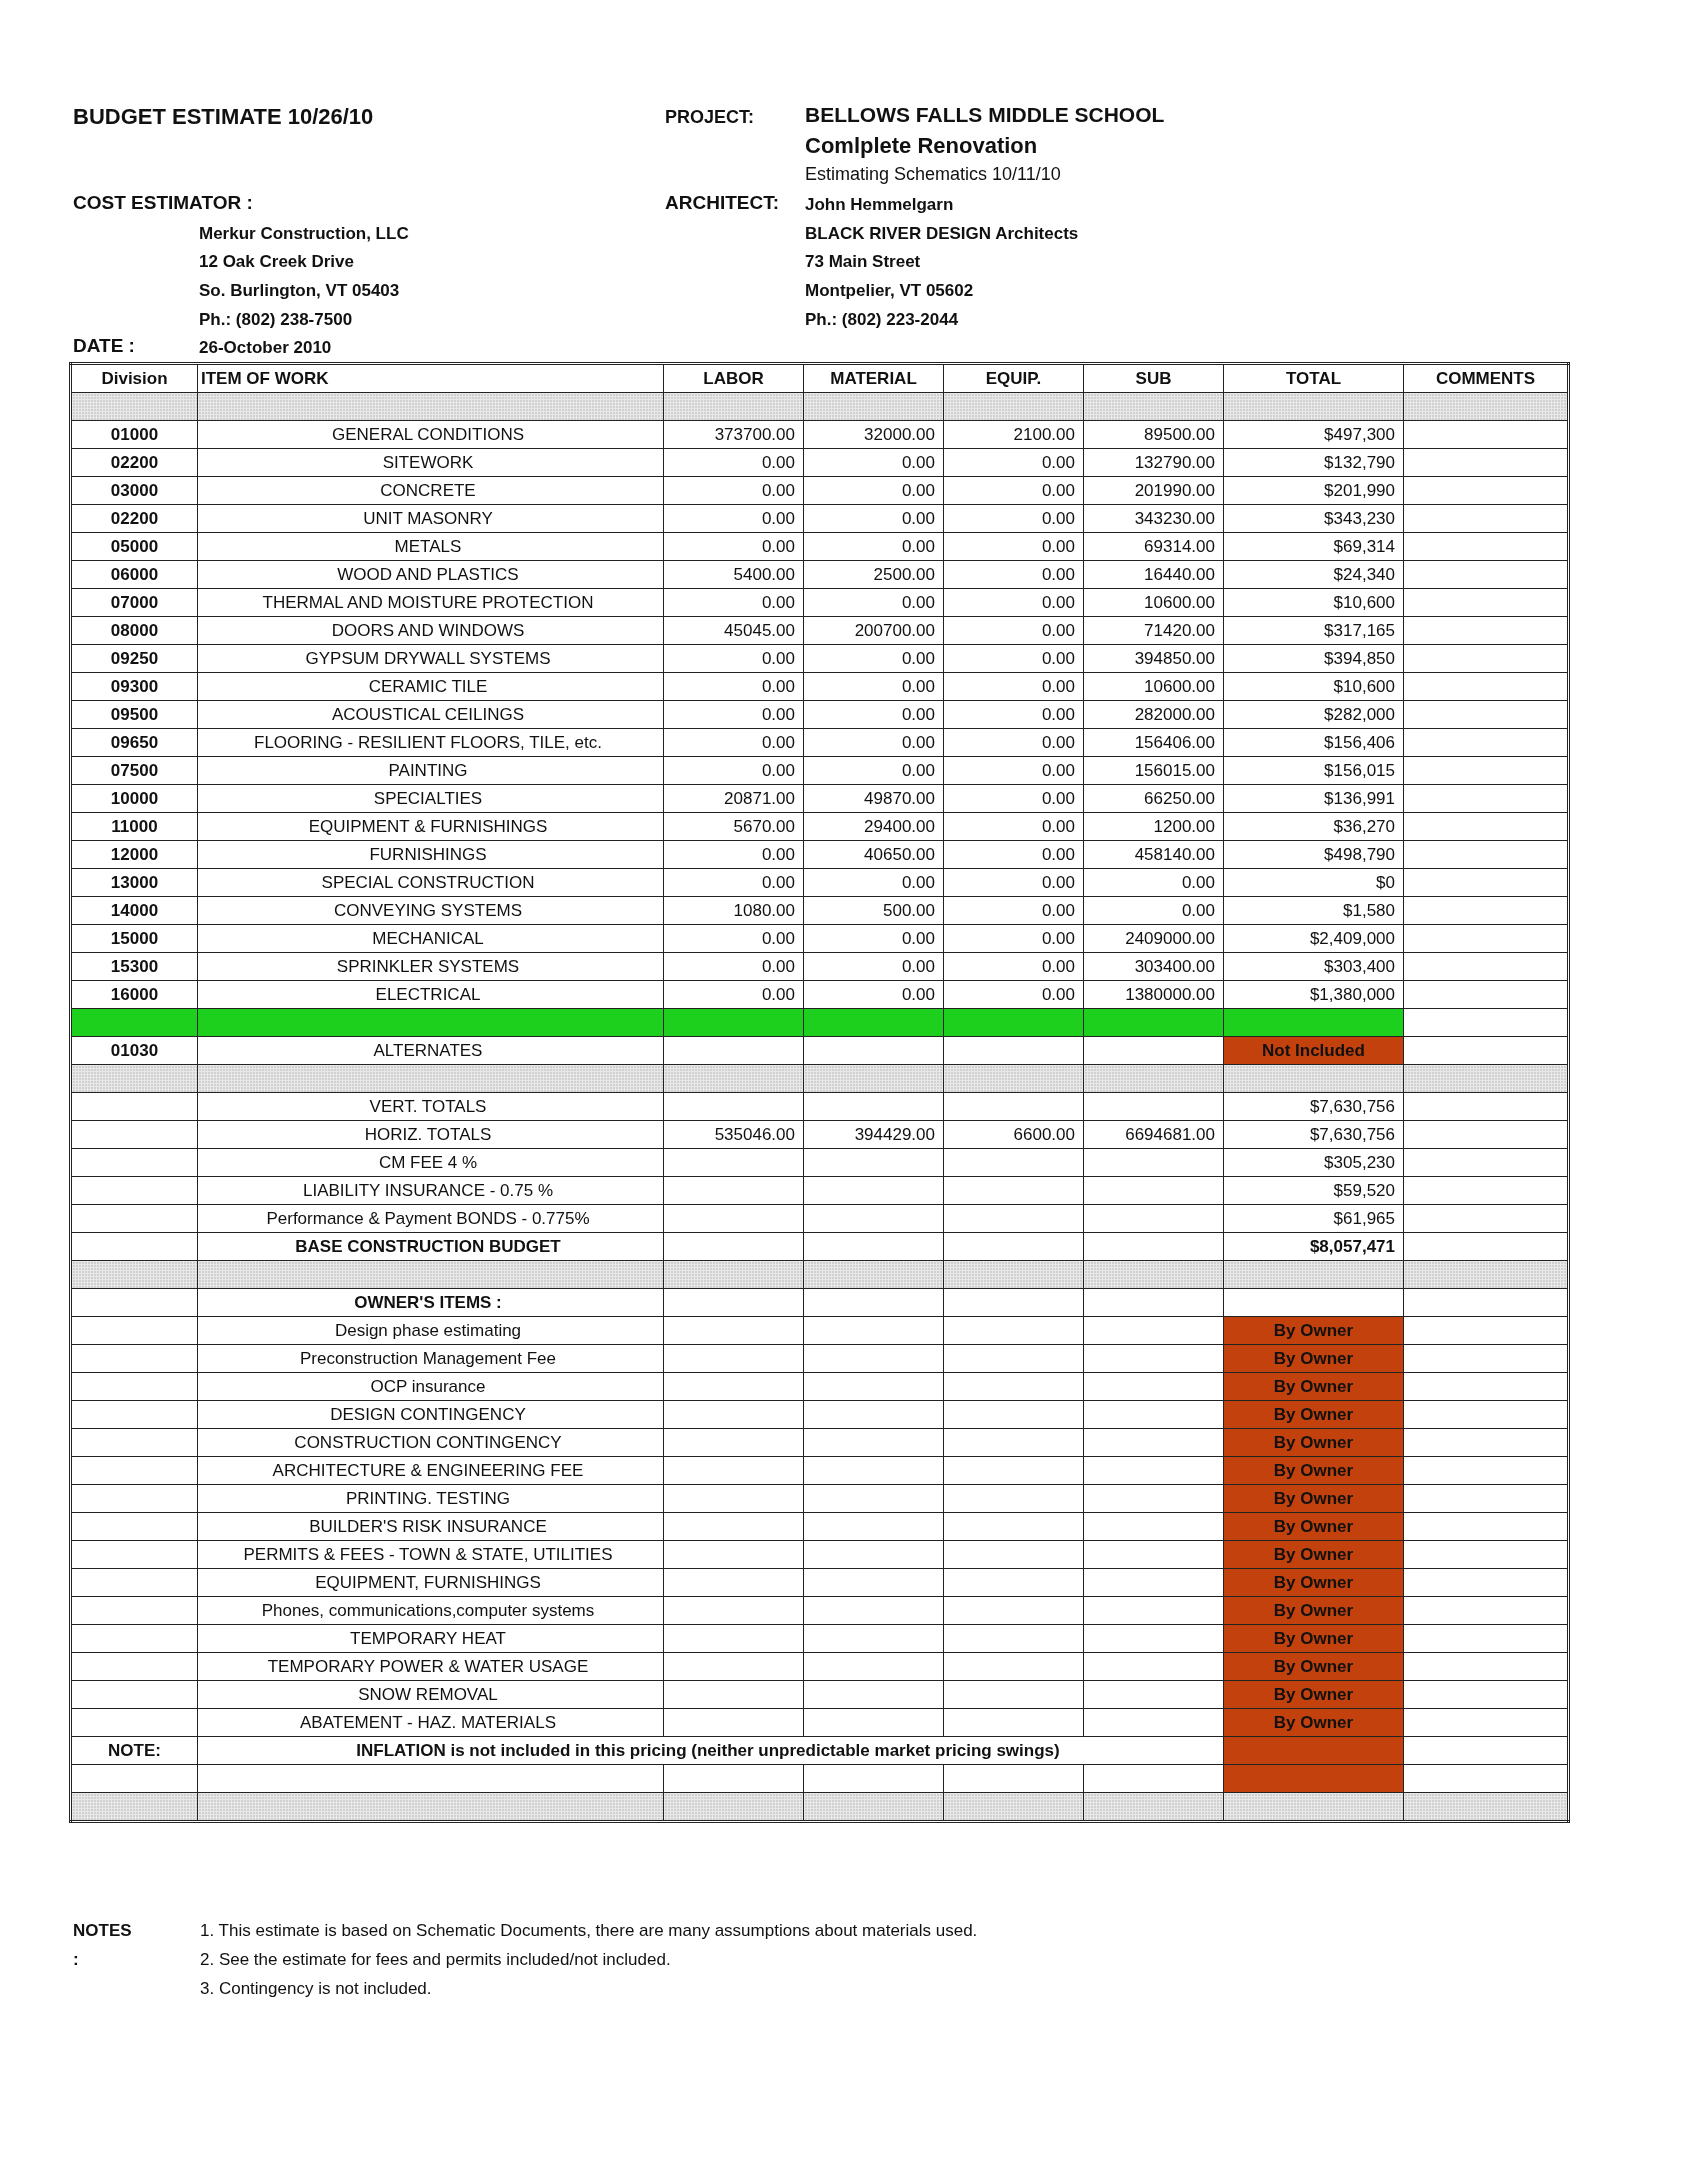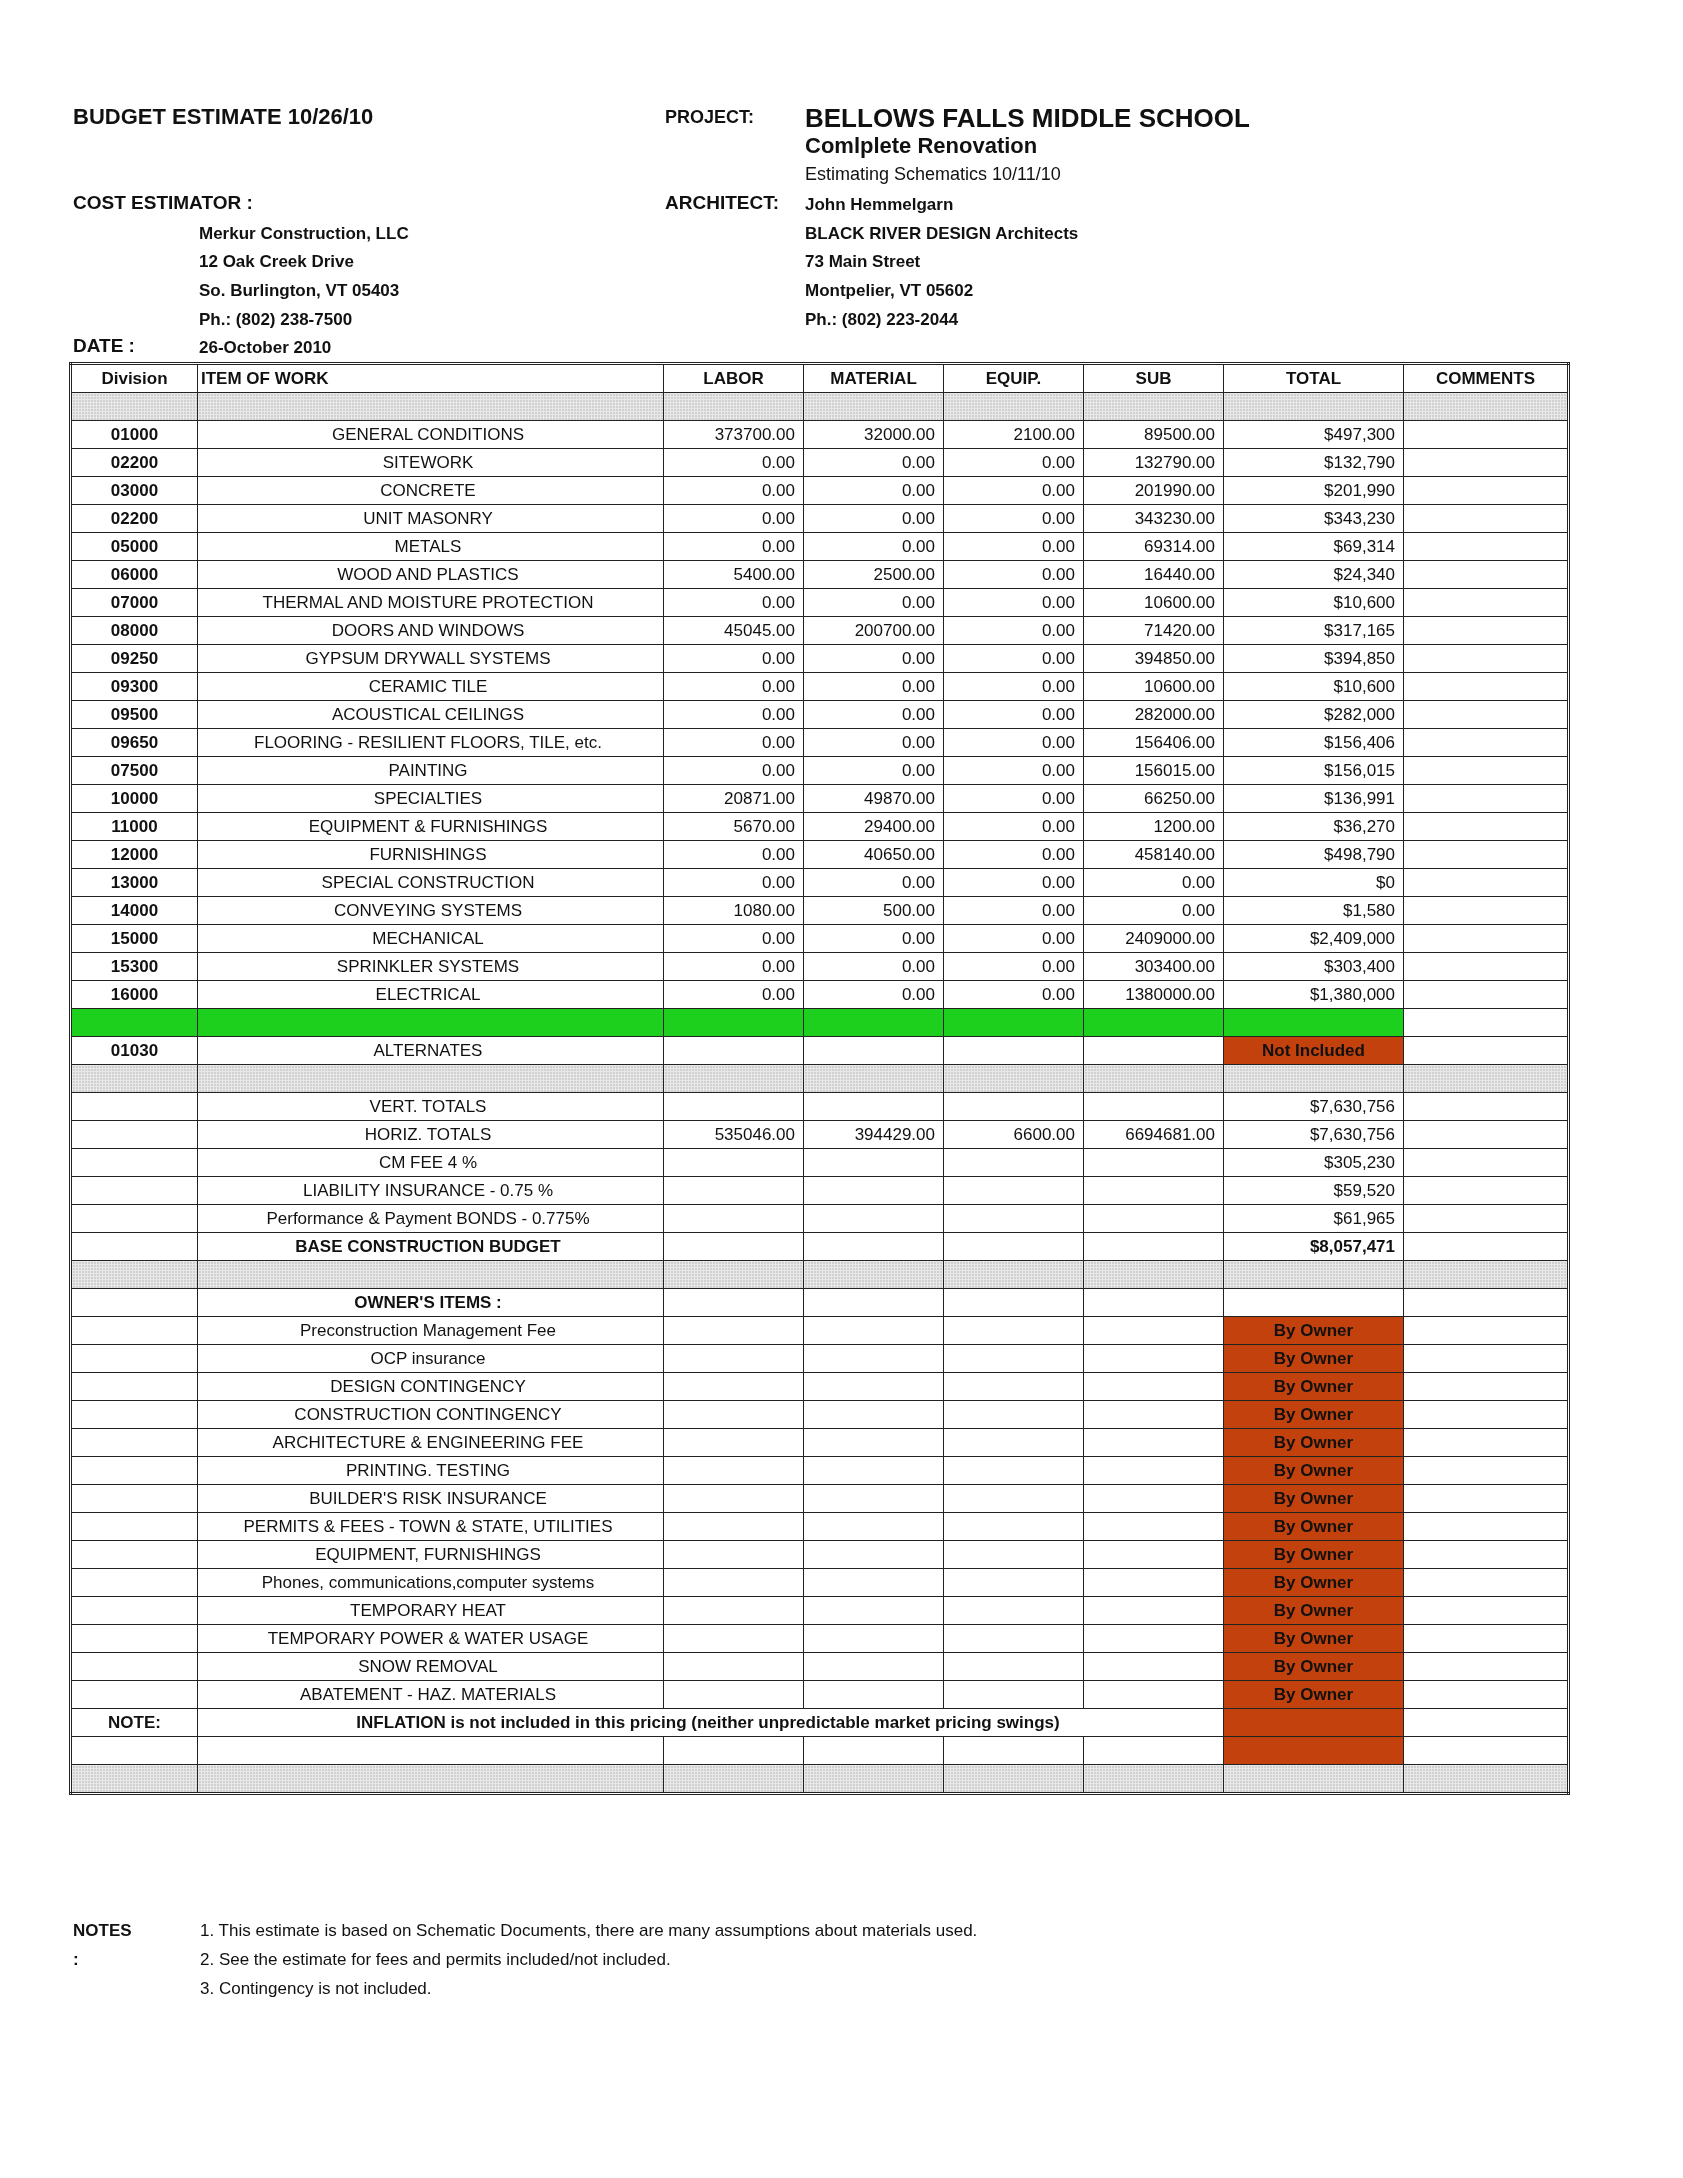--- a/index.html
+++ b/index.html
@@ -4,21 +4,21 @@
   <style>
     html, body { margin: 0; padding: 0; background: #ffffff; }
     body {
       width: 1683px; height: 2178px; position: relative; overflow: hidden;
       font-family: "Liberation Sans", sans-serif; color: #111;
     }
     .abs { position: absolute; white-space: nowrap; }
     .h1 { font-size: 22px; font-weight: bold; }
     .lbl { font-size: 19px; font-weight: bold; }
     .info { font-size: 17px; font-weight: bold; }
-    .proj1 { font-size: 26px; font-weight: bold; }
+    .proj1 { font-size: 21px; font-weight: bold; }
     .proj2 { font-size: 22px; font-weight: bold; }
     .proj3 { font-size: 18px; font-weight: normal; }
 
     #sheet {
       position: absolute; left: 69px; top: 362px;
       border-collapse: collapse; table-layout: fixed;
       font-size: 17px;
       border: 3px double #222;
     }
     #sheet td, #sheet th {
@@ -421,20 +421,30 @@
         <td class="item bold-item">OWNER'S ITEMS :</td>
         <td></td>
         <td></td>
         <td></td>
         <td></td>
         <td></td>
         <td></td>
       </tr>
       <tr>
         <td></td>
+        <td class="item">Design phase estimating</td>
+        <td></td>
+        <td></td>
+        <td></td>
+        <td></td>
+        <td class="yellow">By Owner</td>
+        <td></td>
+      </tr>
+      <tr>
+        <td></td>
         <td class="item">Preconstruction Management Fee</td>
         <td></td>
         <td></td>
         <td></td>
         <td></td>
         <td class="yellow">By Owner</td>
         <td></td>
       </tr>
       <tr>
         <td></td>

